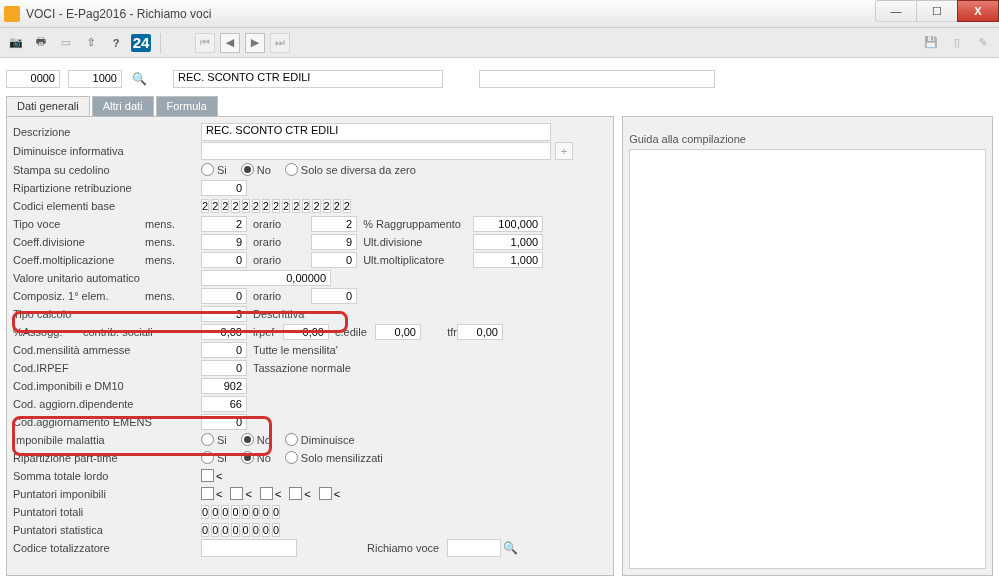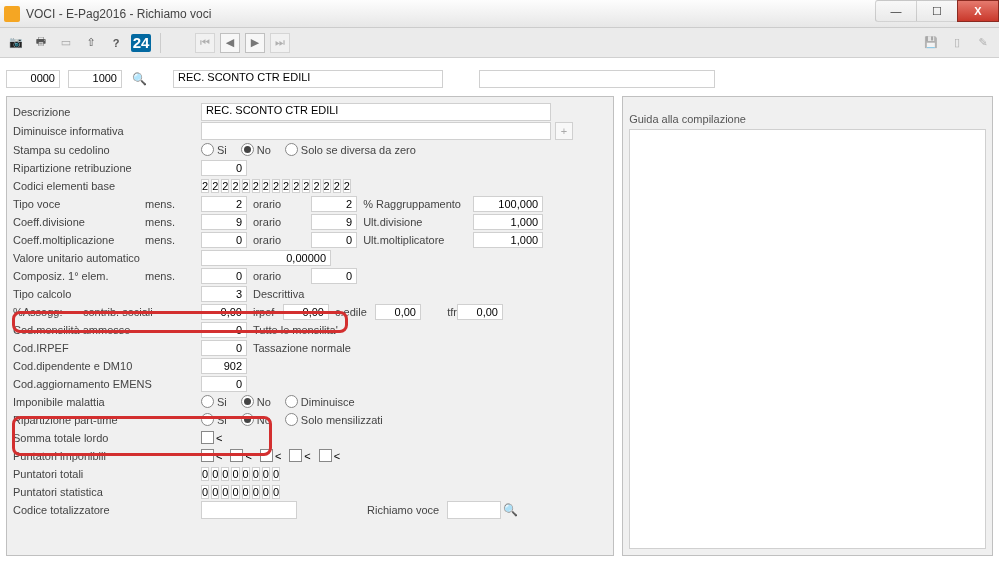--- a/index.html
+++ b/index.html
@@ -109,20 +109,25 @@
   <div class="header-row">
     <span class="input-box" style="width:54px">0000</span>
     <span class="input-box" style="width:54px">1000</span>
     <span class="search-icon">🔍</span>
     <span style="width:10px"></span>
     <span class="long-input" style="width:270px">REC. SCONTO CTR EDILI</span>
     <span style="width:20px"></span>
     <span class="long-input" style="width:236px"></span>
   </div>
 
+  <div class="tabs">
+    <div class="tab active">Dati generali</div>
+    <div class="tab">Altri dati</div>
+    <div class="tab">Formula</div>
+  </div>
 
   <div class="panel-wrap">
     <div class="panel main">
 
       <div class="form-row">
         <span class="c1">Descrizione</span>
         <span class="c2"></span>
         <span class="long-input" style="width:350px">REC. SCONTO CTR EDILI</span>
       </div>
       <div class="form-row">
@@ -207,22 +212,26 @@
         <span class="c1" style="width:188px">Cod.mensilità ammesse</span>
         <span class="c3val">0</span>
         <span class="c3txt">Tutte le mensilita'</span>
       </div>
       <div class="form-row">
         <span class="c1" style="width:188px">Cod.IRPEF</span>
         <span class="c3val">0</span>
         <span class="c3txt">Tassazione normale</span>
       </div>
       <div class="form-row">
-        <span class="c1" style="width:188px">Cod.dipendente e DM10</span>
+        <span class="c1" style="width:188px">Cod.imponibili e DM10</span>
         <span class="c3val">902</span>
+      </div>
+      <div class="form-row">
+        <span class="c1" style="width:188px">Cod. aggiorn.dipendente</span>
+        <span class="c3val">66</span>
       </div>
       <div class="form-row">
         <span class="c1" style="width:188px">Cod.aggiornamento EMENS</span>
         <span class="c3val">0</span>
       </div>
       <div class="form-row">
         <span class="c1" style="width:188px">Imponibile malattia</span>
         <span class="radio"></span>
           <span class="radio-lbl">Si</span>
         <span class="radio sel"></span>

